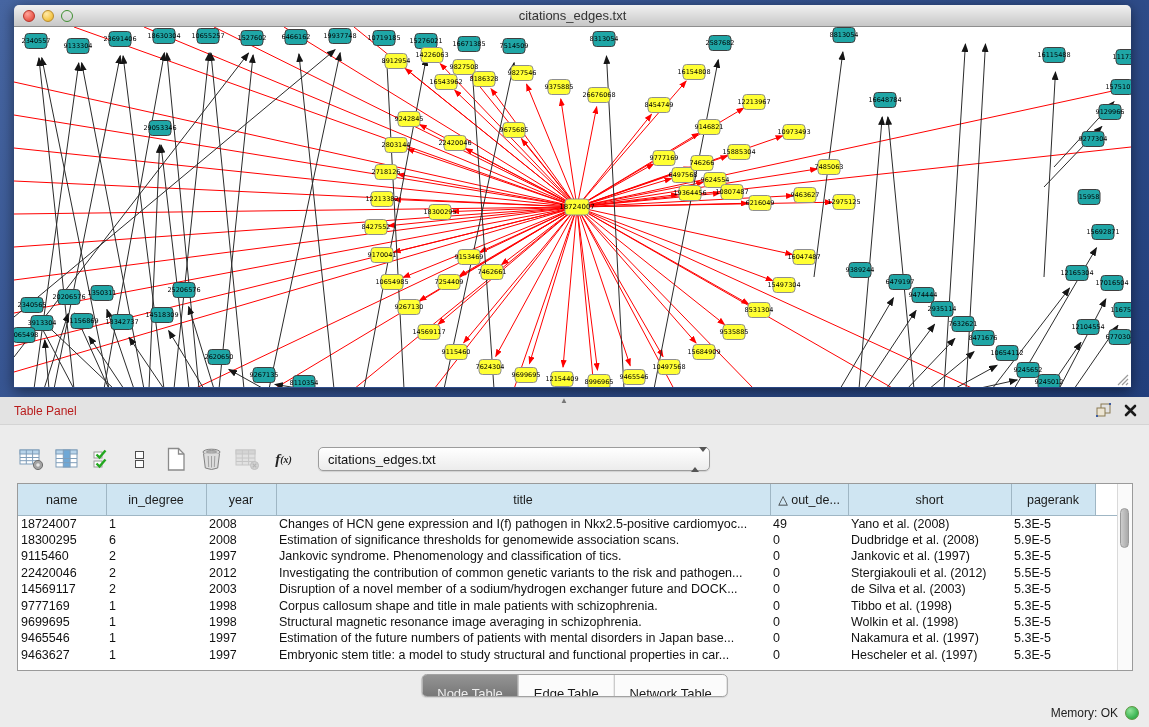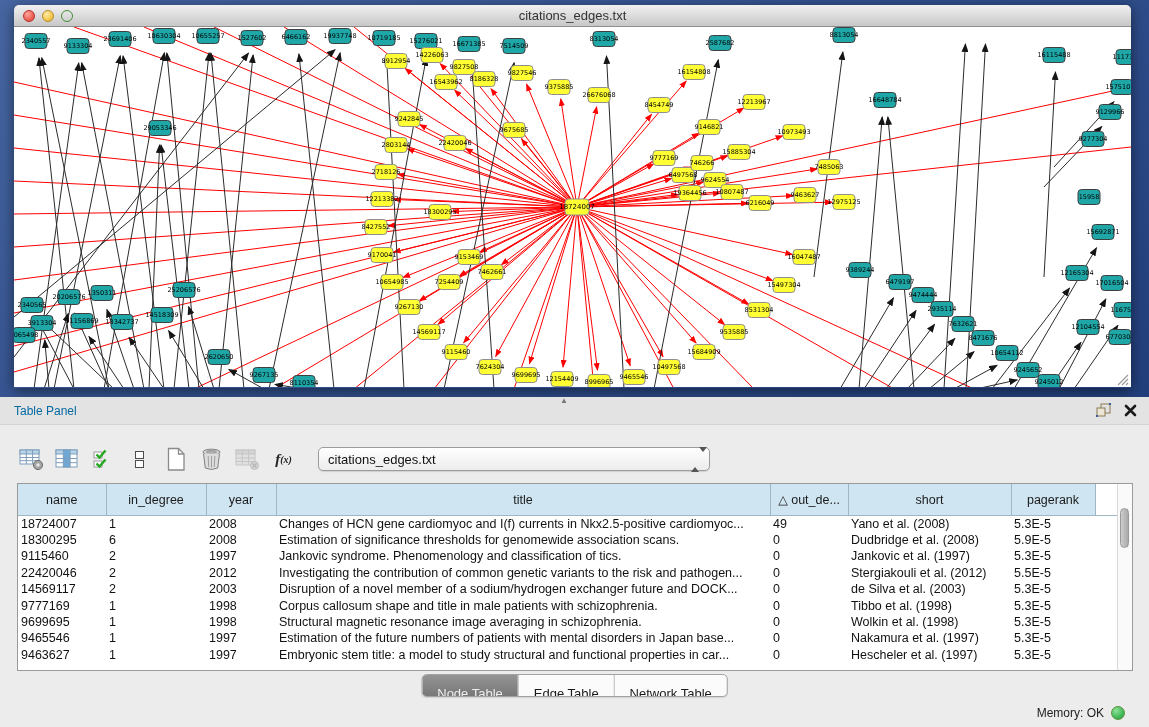--- a/index.html
+++ b/index.html
@@ -11,21 +11,21 @@
   .win-title{position:absolute;left:0;right:0;top:3px;text-align:center;font-size:13px;color:#333;}
   .lights{position:absolute;left:9px;top:5px;display:flex;gap:7px;}
   .light{width:12px;height:12px;border-radius:50%;box-sizing:border-box;}
   .light.red{background:radial-gradient(circle at 35% 30%,#ffa59b,#ec6255 60%,#d8453a);border:1px solid #b73229;}
   .light.yellow{background:radial-gradient(circle at 35% 30%,#ffe9a8,#f5c94f 60%,#dda62f);border:1px solid #b98b2b;}
   .light.green{background:radial-gradient(circle at 35% 30%,#b6efa4,#69ca58 60%,#46a637;);border:1px solid #3f8f31;}
   .net-canvas{height:360px;background:#fff;position:relative;overflow:hidden;}
   
   .table-panel{position:absolute;left:0;top:397px;width:1149px;height:330px;background:#ececec;}
   .panel-header{height:27px;background:#e3e3e3;border-bottom:1px solid #d4d4d4;position:relative;}
-  .panel-title{position:absolute;left:14px;top:7px;font-size:12px;color:#0369a1;}
+  .panel-title{position:absolute;left:14px;top:7px;font-size:12px;color:#b91c1c;}
   .splitter-grip{position:absolute;left:560px;top:-1px;font-size:8px;color:#777;letter-spacing:-2px;}
   .panel-actions{position:absolute;right:12px;top:6px;display:flex;gap:13px;align-items:center;}
   .toolbar{position:absolute;left:18px;top:47px;display:flex;align-items:center;gap:9px;height:30px;}
   .tbtn{width:27px;height:28px;display:flex;align-items:center;justify-content:center;}
   .fx{font-family:"Liberation Serif",serif;font-style:italic;font-weight:bold;font-size:15px;color:#222;}
   .fx small{font-size:10px;}
   .combobox{width:392px;height:24px;background:linear-gradient(#ffffff,#ececec);border:1px solid #9c9c9c;border-radius:5px;display:flex;align-items:center;padding:0 24px 0 9px;box-sizing:border-box;margin-left:12px;font-size:13px;color:#111;position:relative;box-shadow:0 1px 1px rgba(0,0,0,.12);}
   .combo-arrows{position:absolute;right:9px;top:4px;width:9px;}
   .combo-arrows .up{width:0;height:0;border-left:4px solid transparent;border-right:4px solid transparent;border-bottom:5px solid #555;margin-bottom:2px;}
   .combo-arrows .down{width:0;height:0;border-left:4px solid transparent;border-right:4px solid transparent;border-top:5px solid #555;}
@@ -34,21 +34,21 @@
   table.data th{height:21px;background:#cfe5f2;border:1px solid #9fb6c4;border-top:none;font-weight:normal;text-align:center;color:#1a1a1a;overflow:hidden;white-space:nowrap;padding:8px 2px;box-sizing:border-box;}
   table.data th:first-child{border-left:none;}
   table.data th.filler{background:#fff;border:none;border-bottom:1px solid #9fb6c4;}
   table.data td{height:16.4px;padding:0 3px;white-space:nowrap;overflow:hidden;color:#111;box-sizing:border-box;}
   .vscroll{position:absolute;right:0;top:0;bottom:0;width:14px;background:#fafafa;border-left:1px solid #d9d9d9;}
   .vthumb{position:absolute;left:2px;top:24px;width:9px;height:40px;border-radius:5px;background:linear-gradient(90deg,#cdcdcd,#a9a9a9);border:1px solid #999;box-sizing:border-box;}
   .tabs{position:absolute;left:50%;transform:translateX(-50%);top:277px;display:flex;border:1px solid #a2a2a2;border-radius:5px;overflow:hidden;background:#fbfbfb;height:21px;box-shadow:0 1px 1px rgba(0,0,0,.1);}
   .tab{padding:8px 15px;font-size:13px;line-height:21px;color:#1a1a1a;border-left:1px solid #bbb;cursor:default;text-align:right;}
   .tab:first-child{border-left:none;}
   .tab.selected{background:linear-gradient(#949494,#787878);color:#efefef;}
-  .statusbar{position:absolute;left:0;right:0;bottom:0;height:28px;display:flex;justify-content:flex-end;align-items:center;padding-right:24px;gap:7px;}
+  .statusbar{position:absolute;left:0;right:0;bottom:0;height:28px;display:flex;justify-content:flex-end;align-items:center;padding-right:10px;gap:7px;}
   .status-label{font-size:12px;color:#222;}
   .status-dot{width:14px;height:14px;border-radius:50%;background:radial-gradient(circle at 35% 30%,#8fe398,#3cb553 65%,#2d9c41);border:1px solid #5d9440;box-sizing:border-box;}
 </style>
 </head>
 <body>
 
 <div class="desktop">
   <div class="net-window">
     <div class="titlebar">
       <span class="lights">
@@ -729,21 +729,21 @@
             <th>short</th>
             <th>pagerank</th>
             <th class="filler"></th>
           </tr>
         </thead>
         <tbody>
           <tr>
             <td>18724007</td>
             <td>1</td>
             <td>2008</td>
-            <td>Changes of HCN gene cardiomyoc and I(f) currents in Nkx2.5-positive cardiomyoc...</td>
+            <td>Changes of HCN gene expression and I(f) pathogen in Nkx2.5-positive cardiomyoc...</td>
             <td>49</td>
             <td>Yano et al. (2008)</td>
             <td>5.3E-5</td>
             <td></td>
           </tr>
           <tr>
             <td>18300295</td>
             <td>6</td>
             <td>2008</td>
             <td>Estimation of significance thresholds for genomewide association scans.</td>

